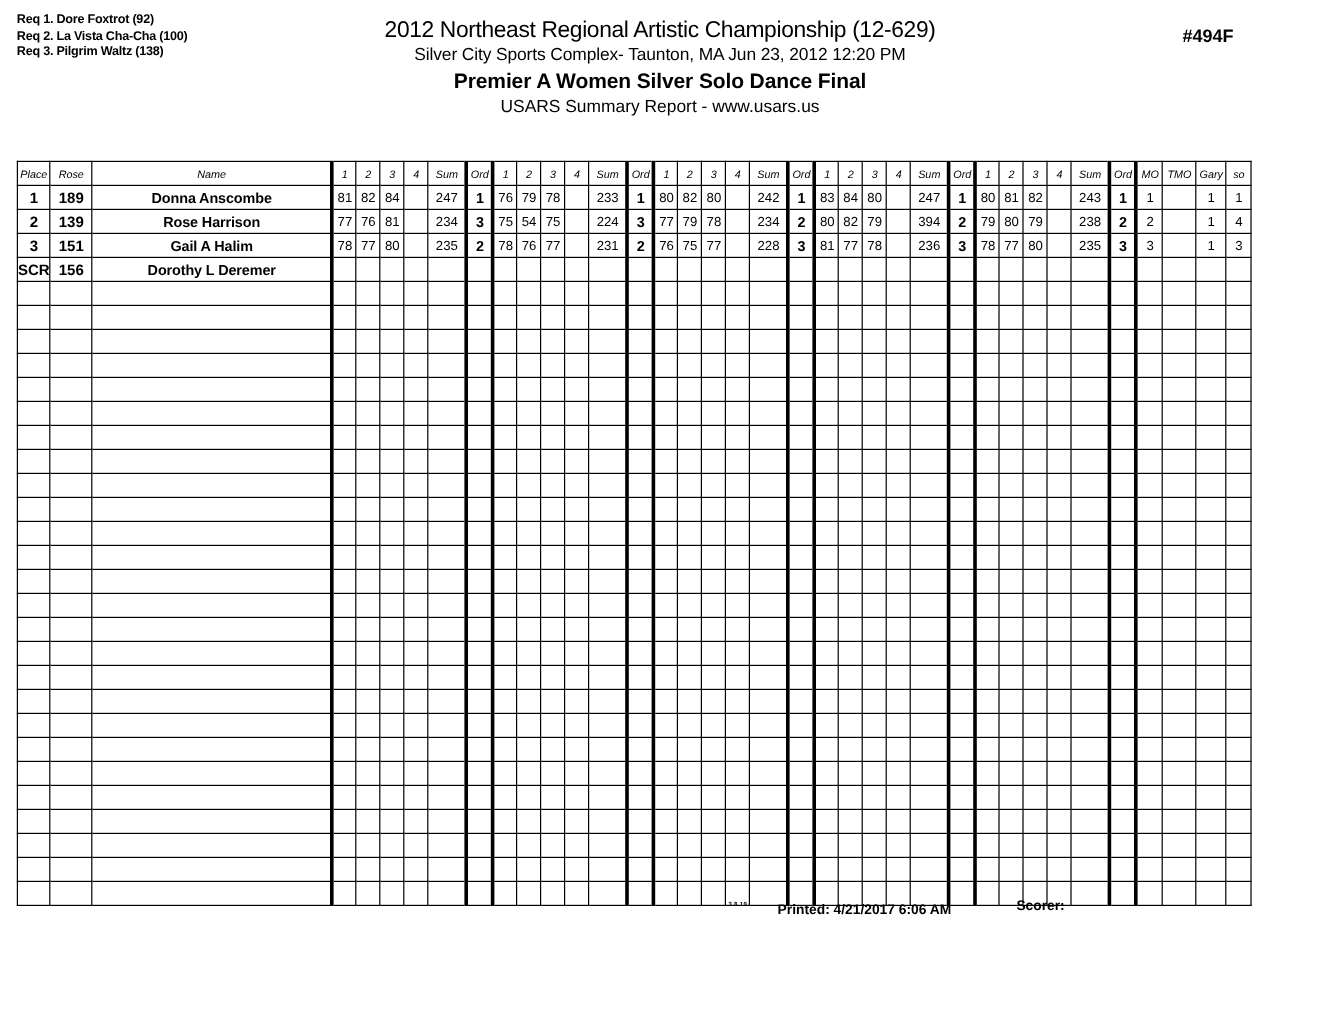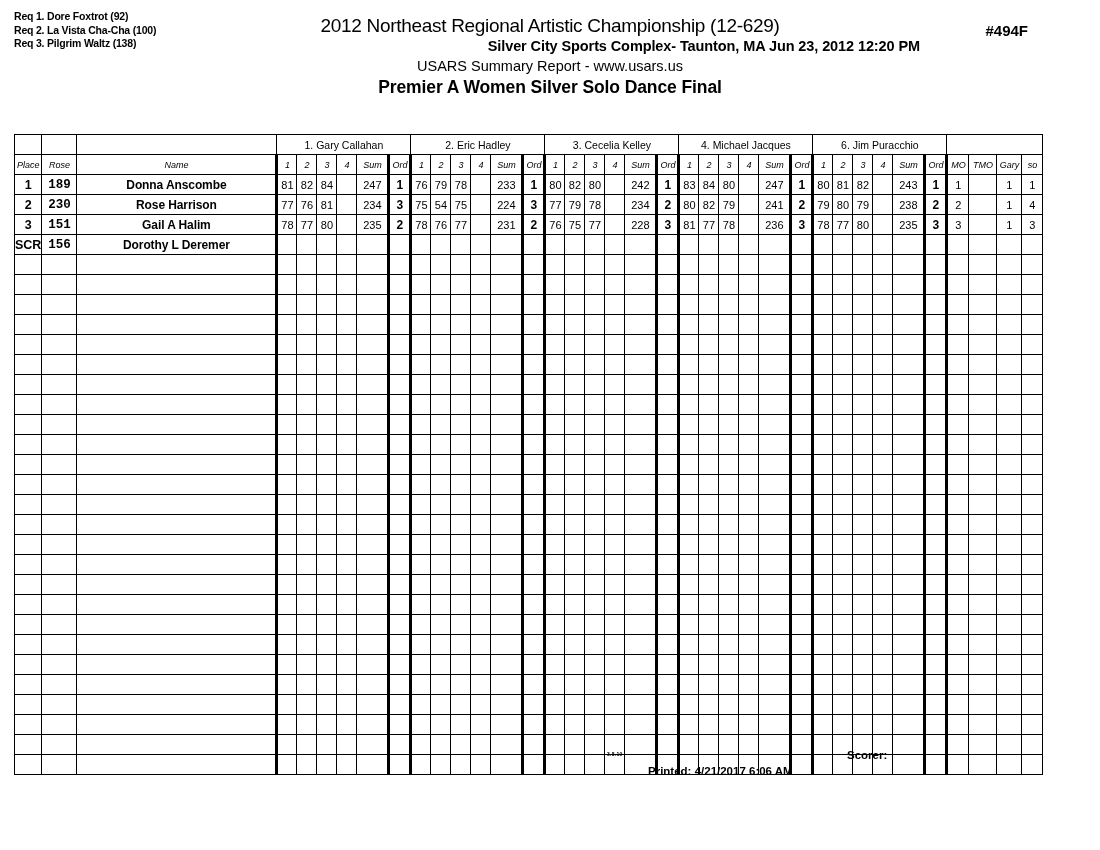--- a/index.html
+++ b/index.html
@@ -20,21 +20,21 @@
     letter-spacing:-0.2px;
   }
   #reqs div{white-space:nowrap;}
 
   
   #header{
     position:absolute;left:180px;top:14px;width:740px;
     text-align:center;
   }
   #title1{font-size:19px;font-weight:normal;letter-spacing:-0.3px;line-height:23px;}
-  #title2{font-size:14.5px;font-weight:bold;line-height:19px;letter-spacing:-0.1px;text-align:right;}
+  #title2{font-size:14.5px;font-weight:normal;line-height:19px;letter-spacing:-0.1px;}
   #title3{font-size:17.5px;font-weight:bold;line-height:23px;letter-spacing:-0.1px;}
   #title4{font-size:14.5px;font-weight:normal;line-height:20px;}
 
   #eventno{
     position:absolute;right:72px;top:22px;
     font-size:15px;font-weight:bold;
   }
 
   
   #sheet{
@@ -63,53 +63,53 @@
 
   
   tr.chead td{height:17px;font-size:9px;font-style:italic;}
   tr.chead td.lefthead{text-align:left;padding-left:4px;}
 
   
   tr.drow td{font-size:12px;font-weight:bold;height:19px;}
   tr.drow td.num{font-size:11px;font-weight:normal;}
   tr.drow td.nm{text-align:left;padding-left:6px;font-size:12px;font-weight:bold;letter-spacing:-0.1px;}
   tr.drow td.pl{font-size:12.5px;font-weight:bold;}
-  tr.drow td.ct{font-size:12.5px;font-weight:bold;font-family:Liberation Mono, monospace;}
+  tr.drow td.ct{font-size:12.5px;font-weight:bold;}
   tr.drow td.ord{font-size:12px;font-weight:bold;}
   tr.drow td.tail{font-size:11px;font-weight:normal;}
 
   tr.erow td{height:19px;}
 
   
   td.ordcell{border-left:3px solid #000 !important;border-right:3px solid #000 !important;}
   td.blockstart{border-left:3px solid #000 !important;}
   tr.first-data td{border-top:2px solid #000;}
 
   #footer{
     position:absolute;left:0;top:749px;width:1100px;
     font-size:11.5px;font-weight:bold;
   }
   #ver{position:absolute;left:607px;top:2px;font-size:5px;font-weight:bold;letter-spacing:0.3px;}
-  #printed{position:absolute;left:648px;top:16px;white-space:nowrap;}
+  #printed{position:absolute;left:648px;top:4px;white-space:nowrap;}
   #scorer{position:absolute;left:847px;top:0px;white-space:nowrap;text-align:center;}
 </style>
 </head>
 <body>
 
 <div id="reqs">
   <div>Req 1.  Dore Foxtrot (92)</div>
   <div>Req 2.  La Vista Cha-Cha (100)</div>
   <div>Req 3.  Pilgrim Waltz (138)</div>
 </div>
 
 <div id="header">
   <div id="title1">2012 Northeast Regional Artistic Championship (12-629)</div>
   <div id="title2">Silver City Sports Complex- Taunton, MA  Jun 23, 2012  12:20 PM</div>
+  <div id="title3">Premier A Women Silver Solo Dance Final</div>
   <div id="title4">USARS Summary Report - www.usars.us</div>
-  <div id="title3">Premier A Women Silver Solo Dance Final</div>
 </div>
 <div id="eventno">#494F</div>
 
 <table id="sheet">
   <colgroup>
     <col style="width:27px">
       <col style="width:35px">
       <col style="width:200px">
     <col style="width:20px">
       <col style="width:20px">
@@ -141,31 +141,20 @@
       <col style="width:20px">
       <col style="width:32px">
       <col style="width:22px">
     <col style="width:22px">
       <col style="width:28px">
       <col style="width:25px">
       <col style="width:21px">
   </colgroup>
   <tbody>
 
-    <tr class="jband">
-      <td class="spacer"></td>
-      <td class="spacer"></td>
-      <td class="spacer"></td>
-      <td class="jname" colspan="6">1.  Gary Callahan</td>
-      <td class="jname" colspan="6">2.  Eric Hadley</td>
-      <td class="jname" colspan="6">3.  Cecelia Kelley</td>
-      <td class="jname" colspan="6">4.  Michael Jacques</td>
-      <td class="jname" colspan="6">6.  Jim Puracchio</td>
-      <td class="spacer" colspan="4"></td>
-    </tr>
 
     <tr class="chead">
       <td>Place</td>
       <td>Rose</td>
       <td class="lefthead">Name</td>
 
       <td class="blockstart">1</td>
       <td>2</td>
       <td>3</td>
       <td>4</td>
@@ -240,21 +229,21 @@
         <td class="num"></td>
         <td class="num">243</td>
         <td class="ord ordcell">1</td>
         <td class="tail">1</td>
         <td class="tail"></td>
         <td class="tail">1</td>
         <td class="tail">1</td>
       </tr>
       <tr class="drow">
         <td class="pl">2</td>
-        <td class="ct">230</td>
+        <td class="ct">139</td>
         <td class="nm">Rose Harrison</td>
         <td class="num blockstart">77</td>
         <td class="num">76</td>
         <td class="num">81</td>
         <td class="num"></td>
         <td class="num">234</td>
         <td class="ord ordcell">3</td>
         <td class="num">75</td>
         <td class="num">54</td>
         <td class="num">75</td>
@@ -264,21 +253,21 @@
         <td class="num">77</td>
         <td class="num">79</td>
         <td class="num">78</td>
         <td class="num"></td>
         <td class="num">234</td>
         <td class="ord ordcell">2</td>
         <td class="num">80</td>
         <td class="num">82</td>
         <td class="num">79</td>
         <td class="num"></td>
-        <td class="num">241</td>
+        <td class="num">394</td>
         <td class="ord ordcell">2</td>
         <td class="num">79</td>
         <td class="num">80</td>
         <td class="num">79</td>
         <td class="num"></td>
         <td class="num">238</td>
         <td class="ord ordcell">2</td>
         <td class="tail">2</td>
         <td class="tail"></td>
         <td class="tail">1</td>

